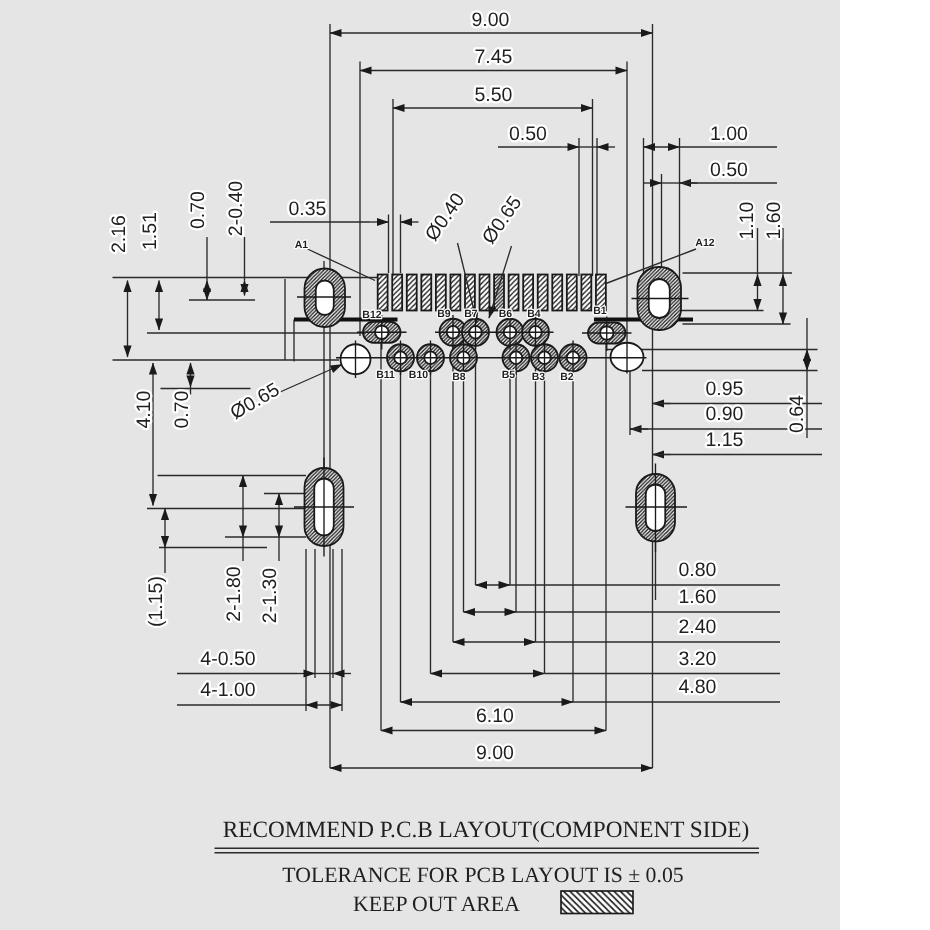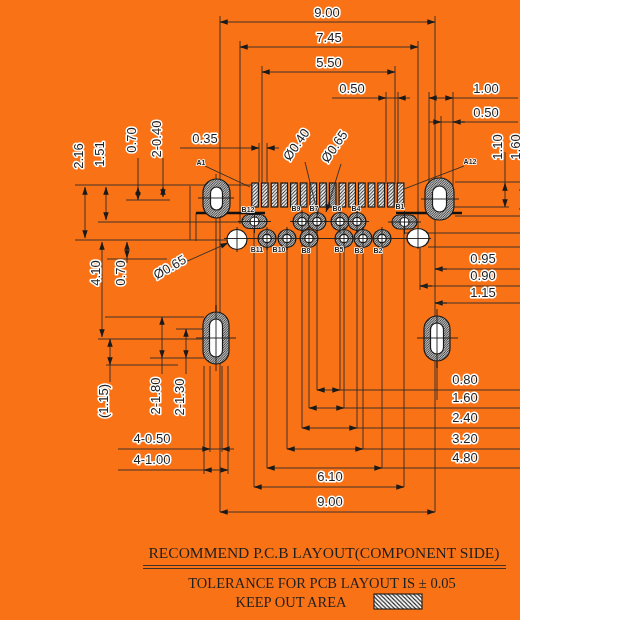--- a/index.html
+++ b/index.html
@@ -1,16 +1,16 @@
 <!DOCTYPE html>
 <html><head>
 <meta charset="utf-8">
 <style>
   html,body{margin:0;padding:0;background:#fff;}
-  #stage{position:relative;width:520px;height:620px;background:#f97316;overflow:hidden;}
+  #stage{position:relative;width:560px;height:620px;background:#e5e5e5;overflow:hidden;}
   svg{display:block;}
   text{fill:#1f1f1f;}
   .dim{font-family:"Liberation Sans","DejaVu Sans",sans-serif;font-size:13px;text-anchor:middle;
        paint-order:stroke;stroke:#ffffff;stroke-width:3px;stroke-linejoin:round;}
   .pin{font-family:"Liberation Sans","DejaVu Sans",sans-serif;font-size:7px;font-weight:bold;text-anchor:middle;
        paint-order:stroke;stroke:#ffffff;stroke-width:1.6px;stroke-linejoin:round;}
   .serif{font-family:"Liberation Serif","DejaVu Serif",serif;text-anchor:middle;}
   .t-title{font-size:15.5px;}
   .t-note{font-size:14.5px;}
   line,path,rect,circle,ellipse{vector-effect:none;}

